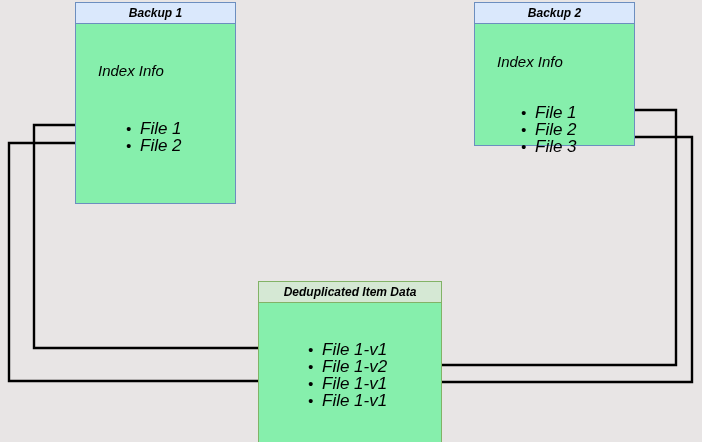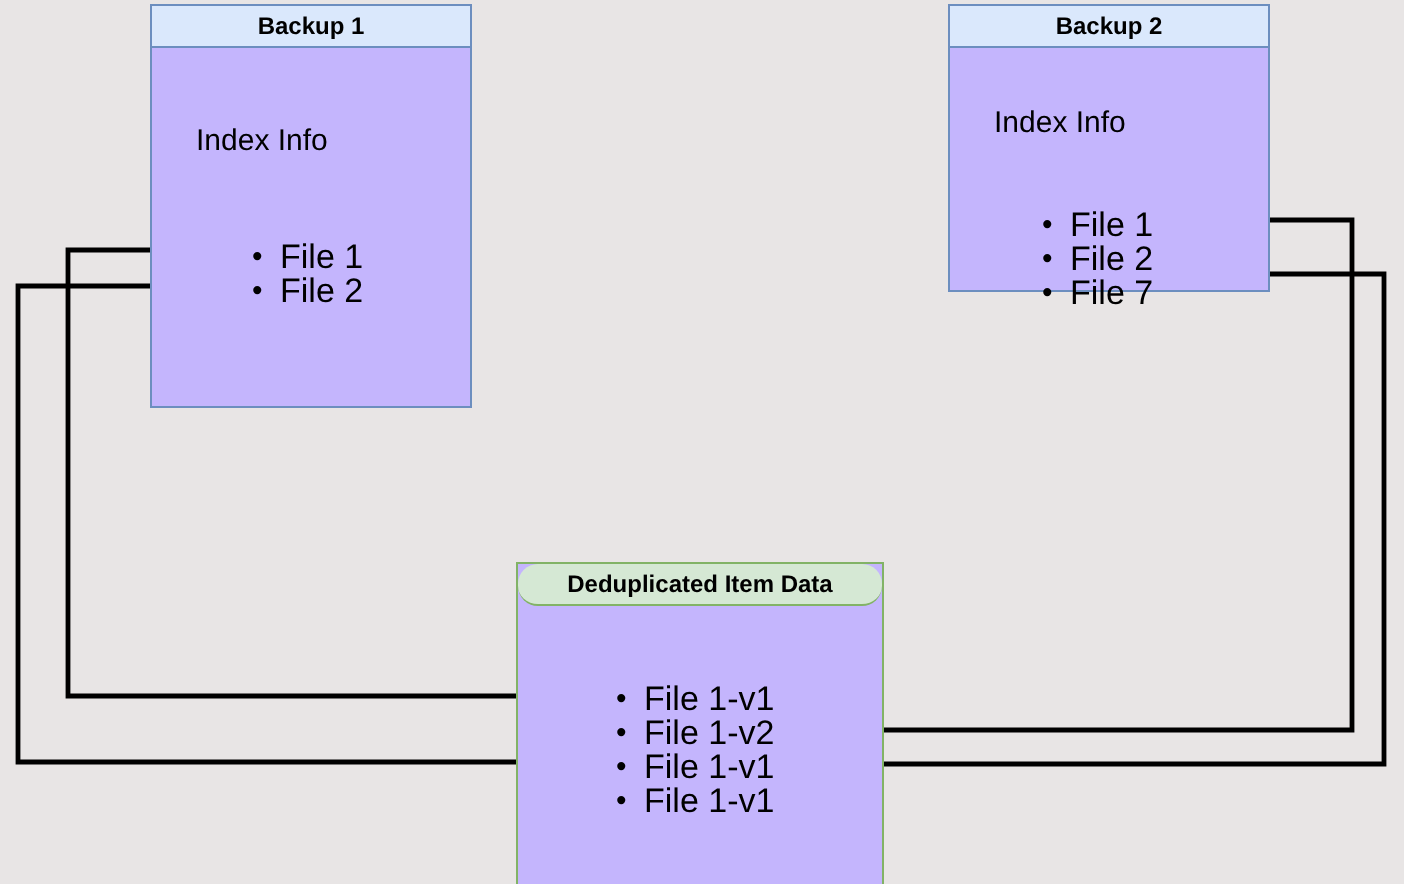--- a/index.html
+++ b/index.html
@@ -23,21 +23,22 @@
   .edges {
     position: absolute;
     left: 0; top: 0;
     width: 702px;
     height: 442px;
     pointer-events: none;
   }
   .box {
     position: absolute;
     box-sizing: border-box;
-    background: #c4b5fd;
+    background: #86efac;
+    font-style: italic;
   }
   .box.blue {
     border: 1px solid #6c8ebf;
   }
   .box.green {
     border: 1px solid #82b366;
   }
   .box-title {
     position: absolute;
     left: 0;
@@ -51,21 +52,20 @@
     color: #000;
     box-sizing: border-box;
   }
   .blue > .box-title {
     background: #dae8fc;
     border-bottom: 1px solid #6c8ebf;
   }
   .green > .box-title {
     background: #d5e8d4;
     border-bottom: 1px solid #82b366;
-    border-radius: 10px;
   }
   .index-label {
     position: absolute;
     font-size: 15px;
     color: #000;
     white-space: nowrap;
   }
   .file-list {
     position: absolute;
     margin: 0;
@@ -122,21 +122,21 @@
       <li>File 2</li>
     </ul>
   </div>
 
   <div class="box blue" style="left:474px; top:2px; width:161px; height:144px;">
     <div class="box-title">Backup 2</div>
     <div class="index-label" style="left:22px; top:50px;">Index Info</div>
     <ul class="file-list" style="left:44px; top:101px;">
       <li>File 1</li>
       <li>File 2</li>
-      <li>File 7</li>
+      <li>File 3</li>
     </ul>
   </div>
 
   <div class="box green" style="left:258px; top:281px; width:184px; height:165px;">
     <div class="box-title">Deduplicated Item Data</div>
     <ul class="file-list" style="left:47px; top:59px;">
       <li>File 1-v1</li>
       <li>File 1-v2</li>
       <li>File 1-v1</li>
       <li>File 1-v1</li>

